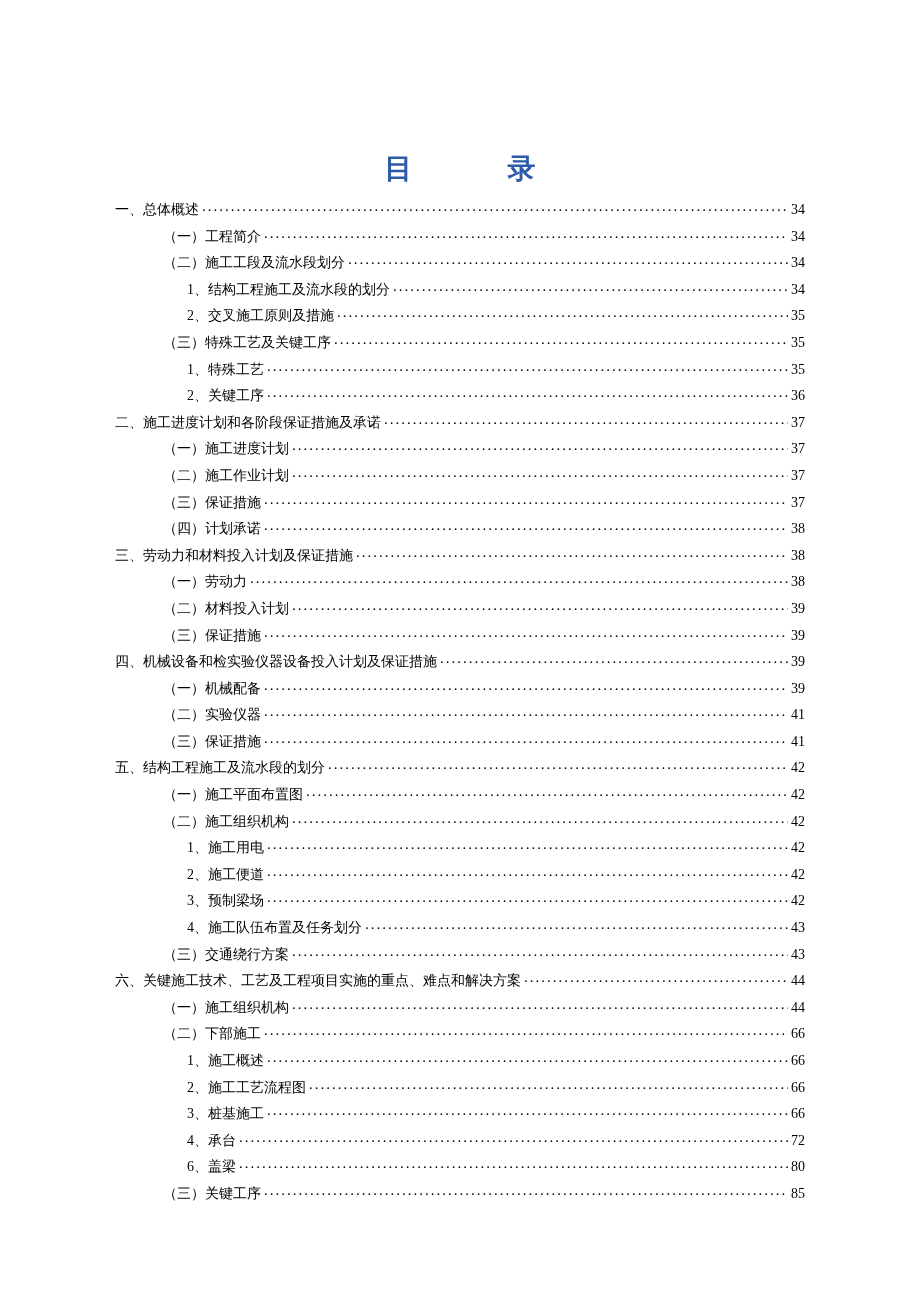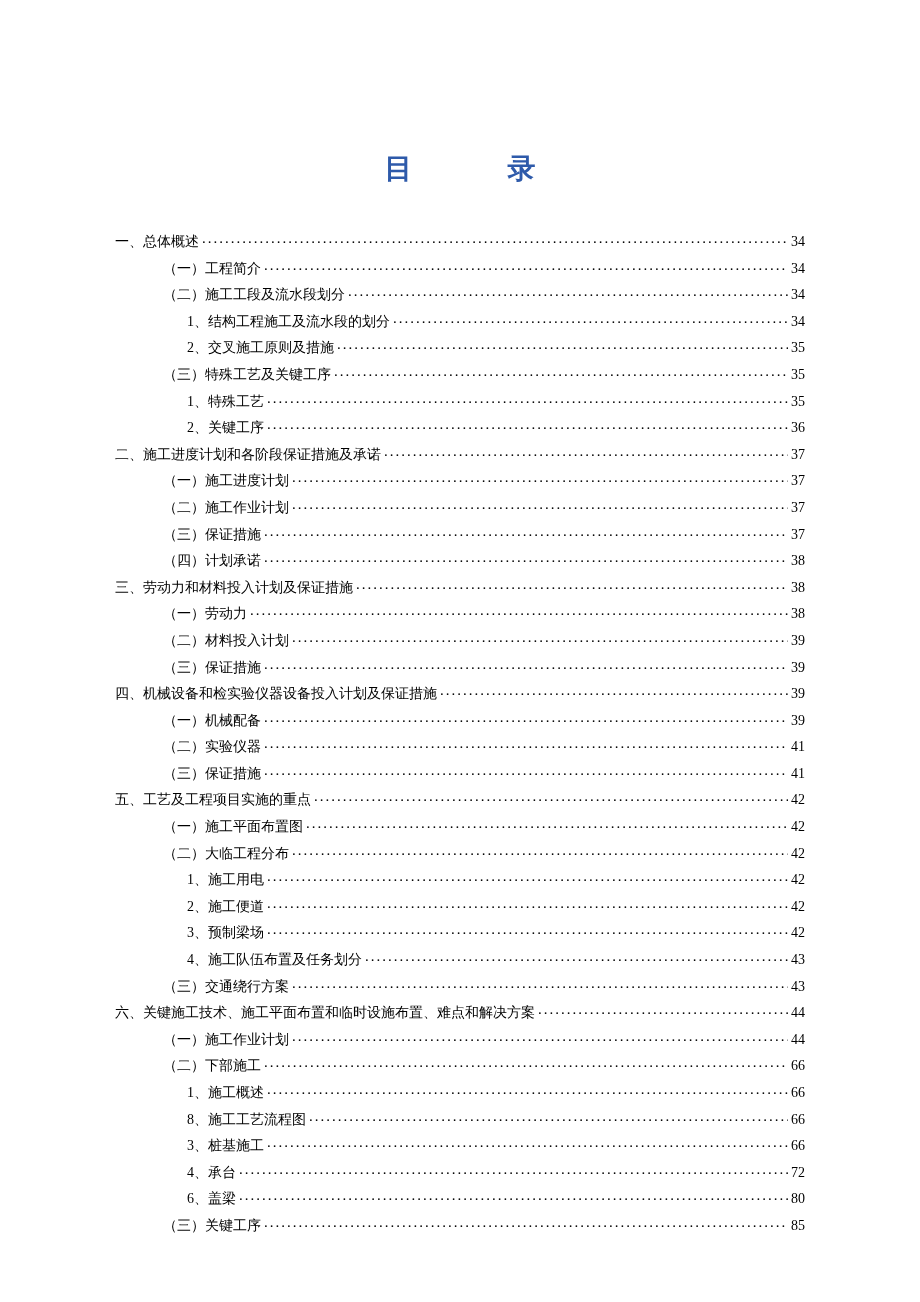--- a/index.html
+++ b/index.html
@@ -10,21 +10,21 @@
       height: 1302px;
       padding: 150px 115px 100px 115px;
       color: #000;
     }
     .title {
       text-align: center;
       font-size: 28px;
       font-weight: bold;
       color: #2e5aaa;
       letter-spacing: 0;
-      margin-bottom: 44px;
+      margin-bottom: 12px;
       font-family: "SimSun", "宋体", serif;
     }
     .title .char1 { margin-right: 95px; }
     .toc-container {
       font-size: 14px;
       line-height: 1.0;
     }
     .toc-row {
       display: flex;
       align-items: baseline;
@@ -165,31 +165,31 @@
       <span class="toc-label">（二）实验仪器</span>
       <span class="toc-dots"></span>
       <span class="toc-page">41</span>
     </div>
     <div class="toc-row lvl-1">
       <span class="toc-label">（三）保证措施</span>
       <span class="toc-dots"></span>
       <span class="toc-page">41</span>
     </div>
     <div class="toc-row lvl-0">
-      <span class="toc-label">五、工艺及工程项目实施的重点</span>
+      <span class="toc-label">五、结构工程施工及流水段的划分</span>
       <span class="toc-dots"></span>
       <span class="toc-page">42</span>
     </div>
     <div class="toc-row lvl-1">
       <span class="toc-label">（一）施工平面布置图</span>
       <span class="toc-dots"></span>
       <span class="toc-page">42</span>
     </div>
     <div class="toc-row lvl-1">
-      <span class="toc-label">（二）大临工程分布</span>
+      <span class="toc-label">（二）施工组织机构</span>
       <span class="toc-dots"></span>
       <span class="toc-page">42</span>
     </div>
     <div class="toc-row lvl-2">
       <span class="toc-label">1、施工用电</span>
       <span class="toc-dots"></span>
       <span class="toc-page">42</span>
     </div>
     <div class="toc-row lvl-2">
       <span class="toc-label">2、施工便道</span>
@@ -205,41 +205,41 @@
       <span class="toc-label">4、施工队伍布置及任务划分</span>
       <span class="toc-dots"></span>
       <span class="toc-page">43</span>
     </div>
     <div class="toc-row lvl-1">
       <span class="toc-label">（三）交通绕行方案</span>
       <span class="toc-dots"></span>
       <span class="toc-page">43</span>
     </div>
     <div class="toc-row lvl-0">
-      <span class="toc-label">六、关键施工技术、施工平面布置和临时设施布置、难点和解决方案</span>
+      <span class="toc-label">六、关键施工技术、工艺及工程项目实施的重点、难点和解决方案</span>
       <span class="toc-dots"></span>
       <span class="toc-page">44</span>
     </div>
     <div class="toc-row lvl-1">
-      <span class="toc-label">（一）施工作业计划</span>
+      <span class="toc-label">（一）施工组织机构</span>
       <span class="toc-dots"></span>
       <span class="toc-page">44</span>
     </div>
     <div class="toc-row lvl-1">
       <span class="toc-label">（二）下部施工</span>
       <span class="toc-dots"></span>
       <span class="toc-page">66</span>
     </div>
     <div class="toc-row lvl-2">
       <span class="toc-label">1、施工概述</span>
       <span class="toc-dots"></span>
       <span class="toc-page">66</span>
     </div>
     <div class="toc-row lvl-2">
-      <span class="toc-label">8、施工工艺流程图</span>
+      <span class="toc-label">2、施工工艺流程图</span>
       <span class="toc-dots"></span>
       <span class="toc-page">66</span>
     </div>
     <div class="toc-row lvl-2">
       <span class="toc-label">3、桩基施工</span>
       <span class="toc-dots"></span>
       <span class="toc-page">66</span>
     </div>
     <div class="toc-row lvl-2">
       <span class="toc-label">4、承台</span>

